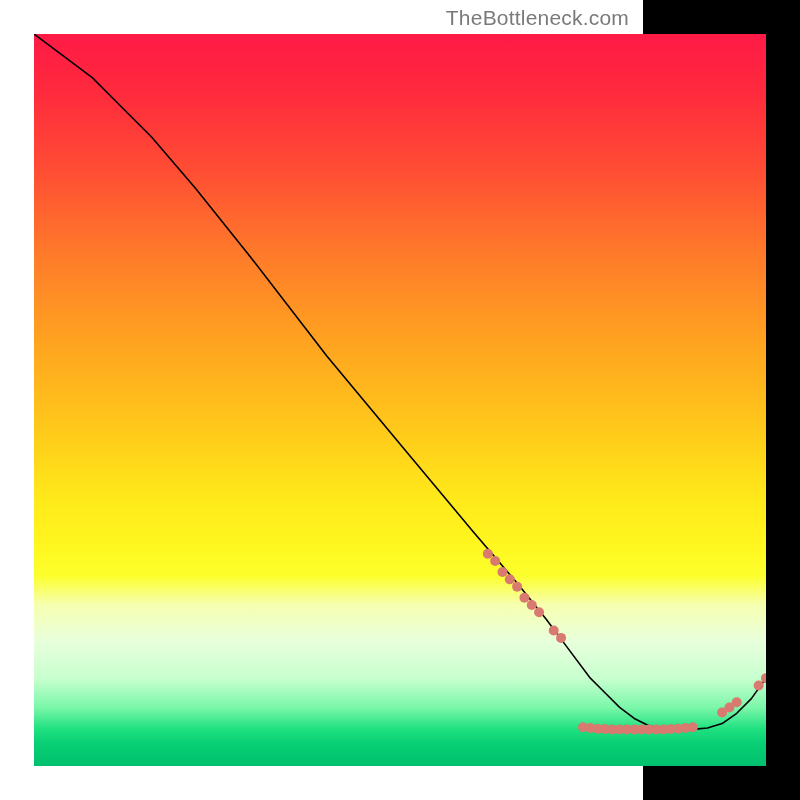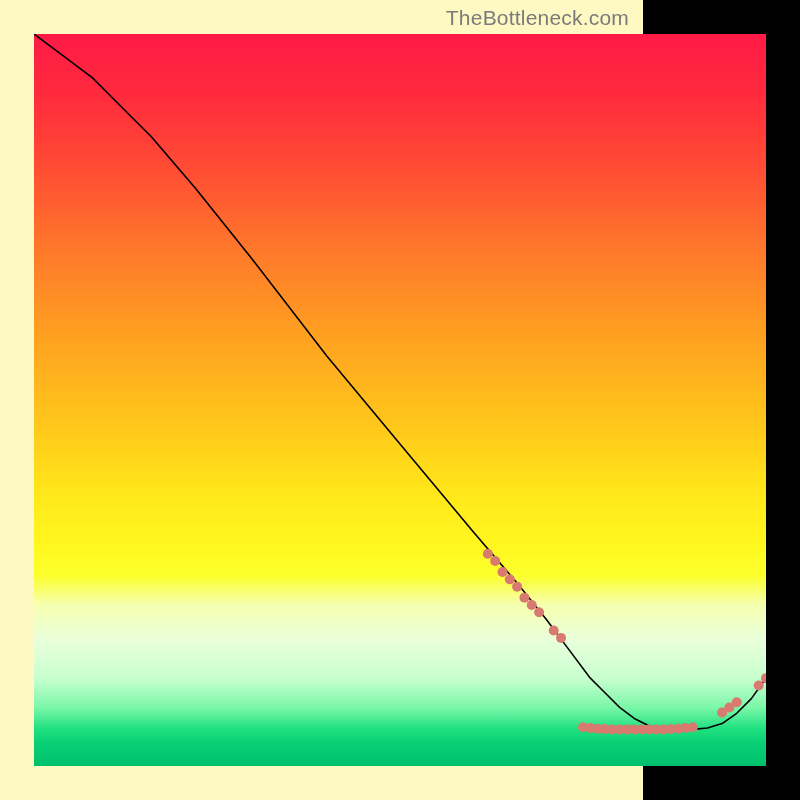--- a/index.html
+++ b/index.html
@@ -8,21 +8,21 @@
     width: 800px;
     height: 800px;
     background: #000;
     overflow: hidden;
     font-family: Arial, Helvetica, sans-serif;
   }
   .frame {
     position: relative;
     width: 643px;
     height: 800px;
-    background: #fef9c3;
+    background: #ffffff;
   }
   .plot-area {
     position: absolute;
     left: 34px;
     top: 34px;
     width: 732px;
     height: 732px;
     background: linear-gradient(
       to bottom,
       #ff1a46 0%,

